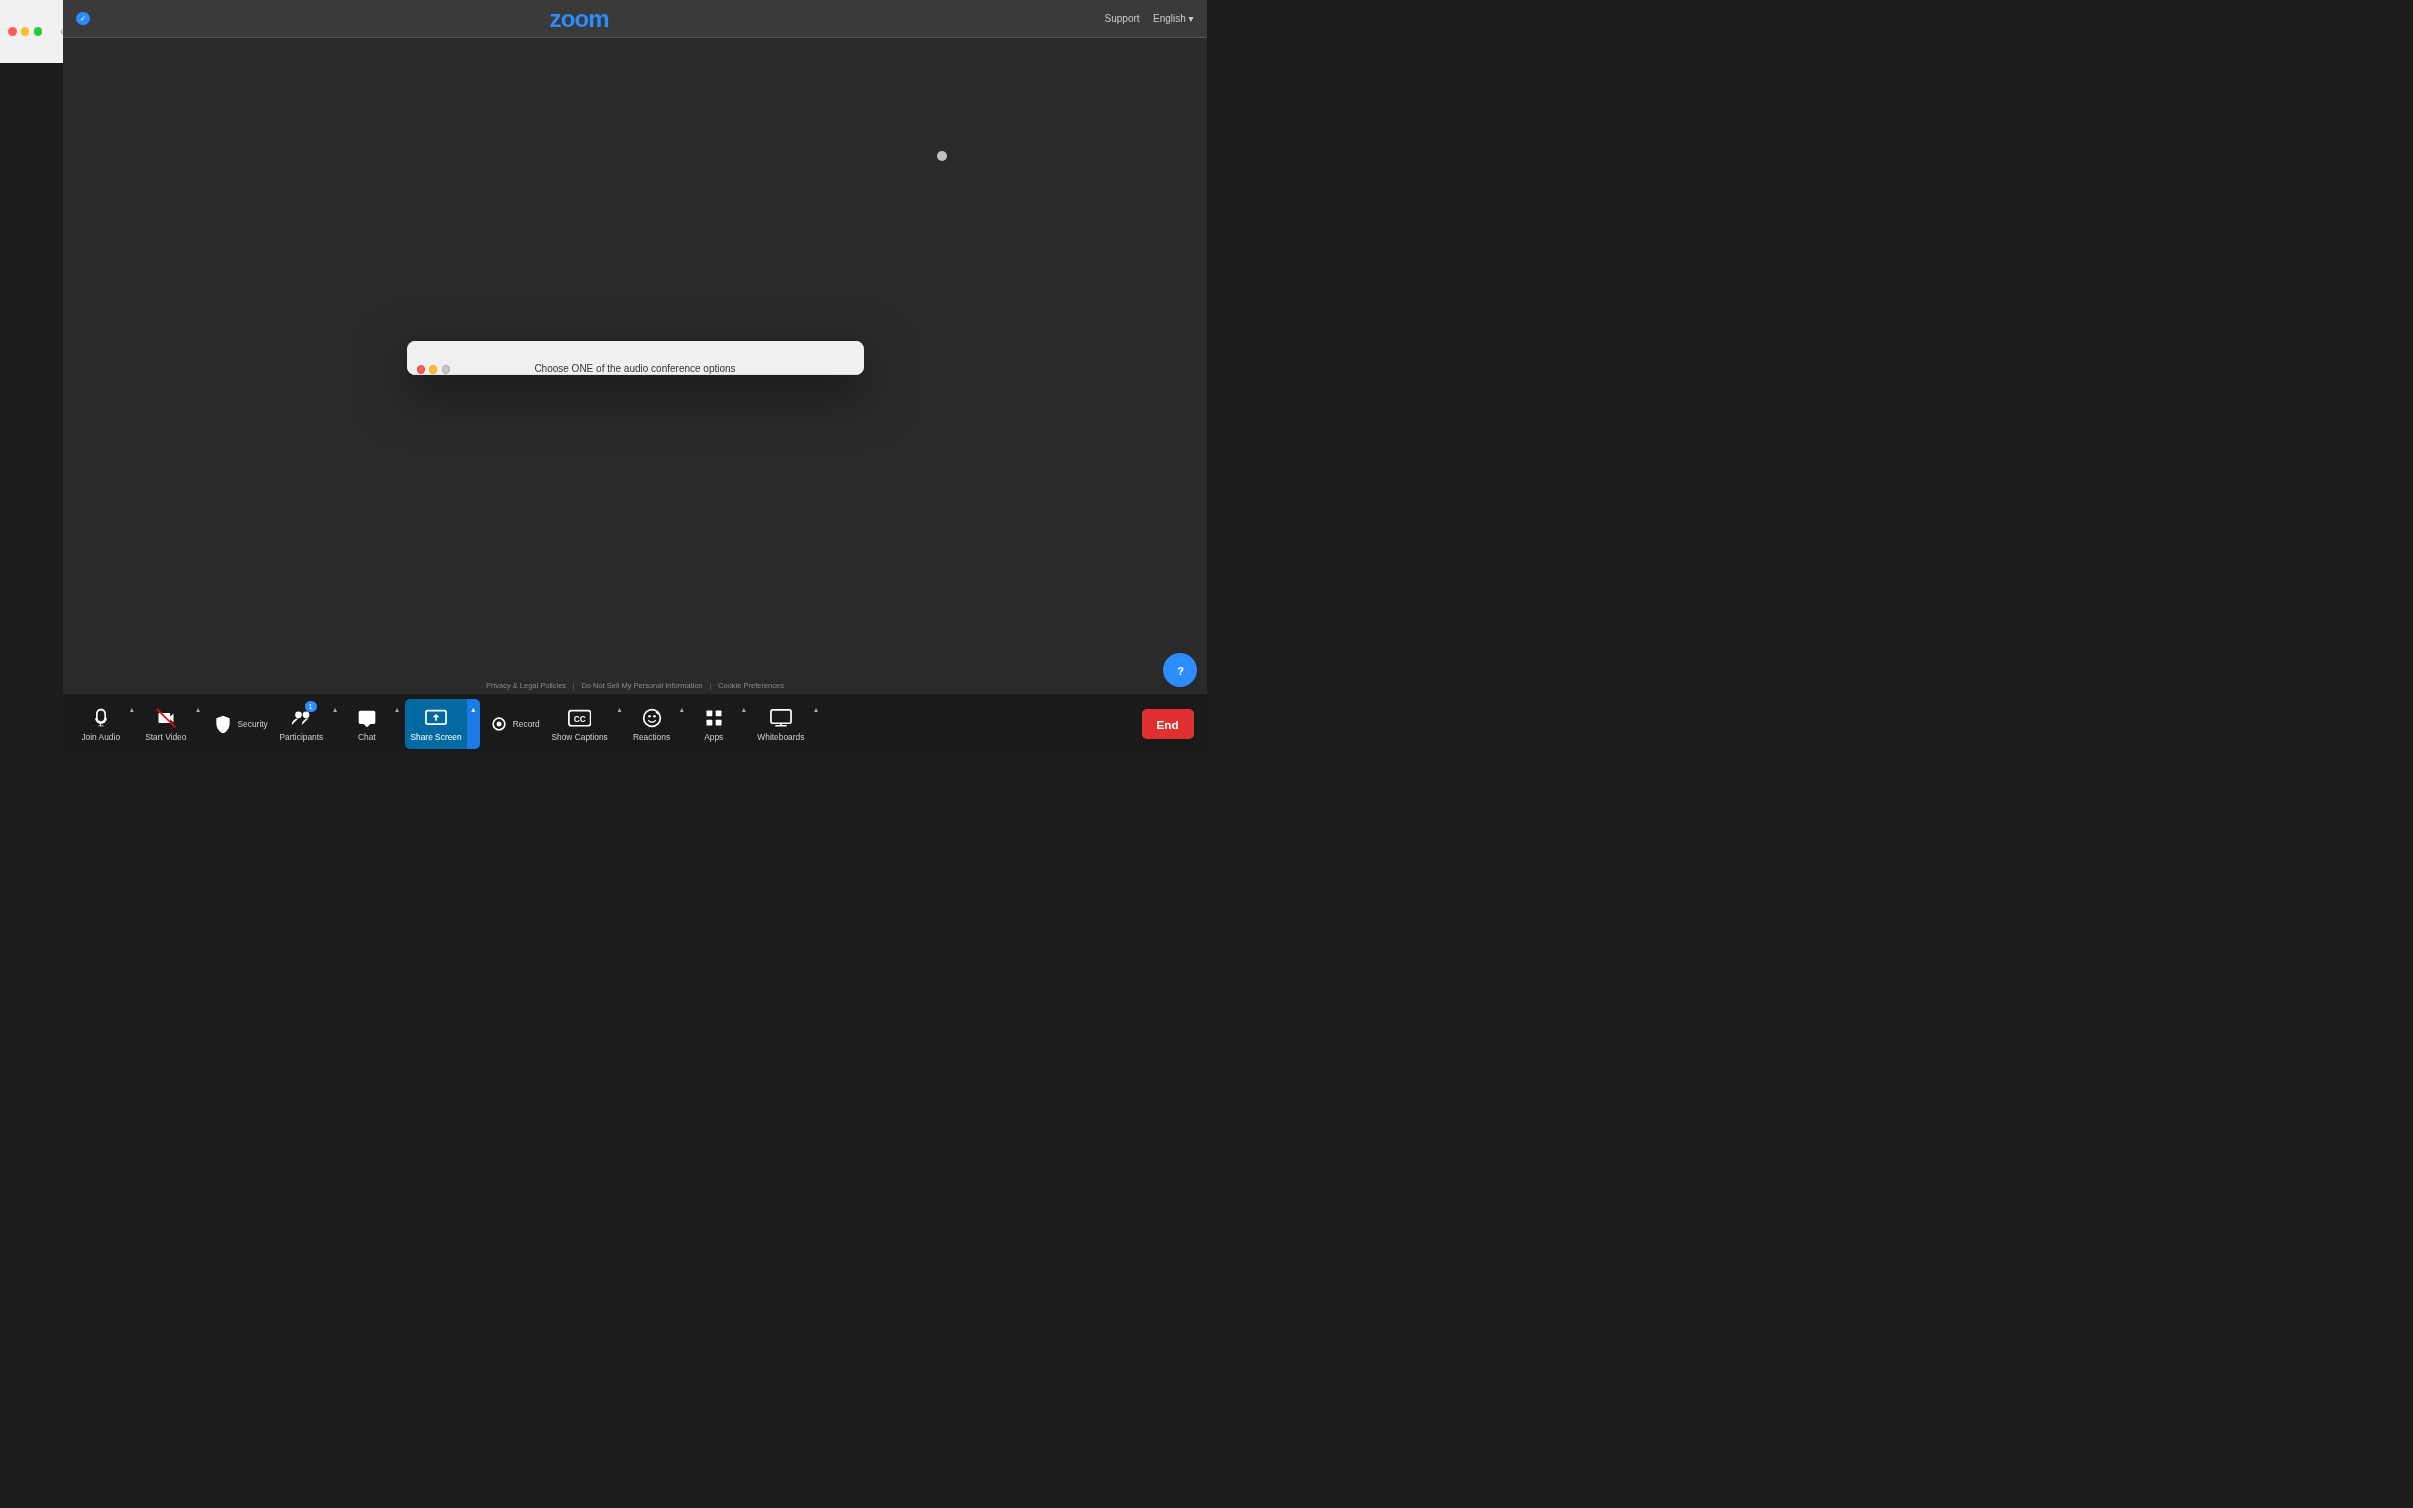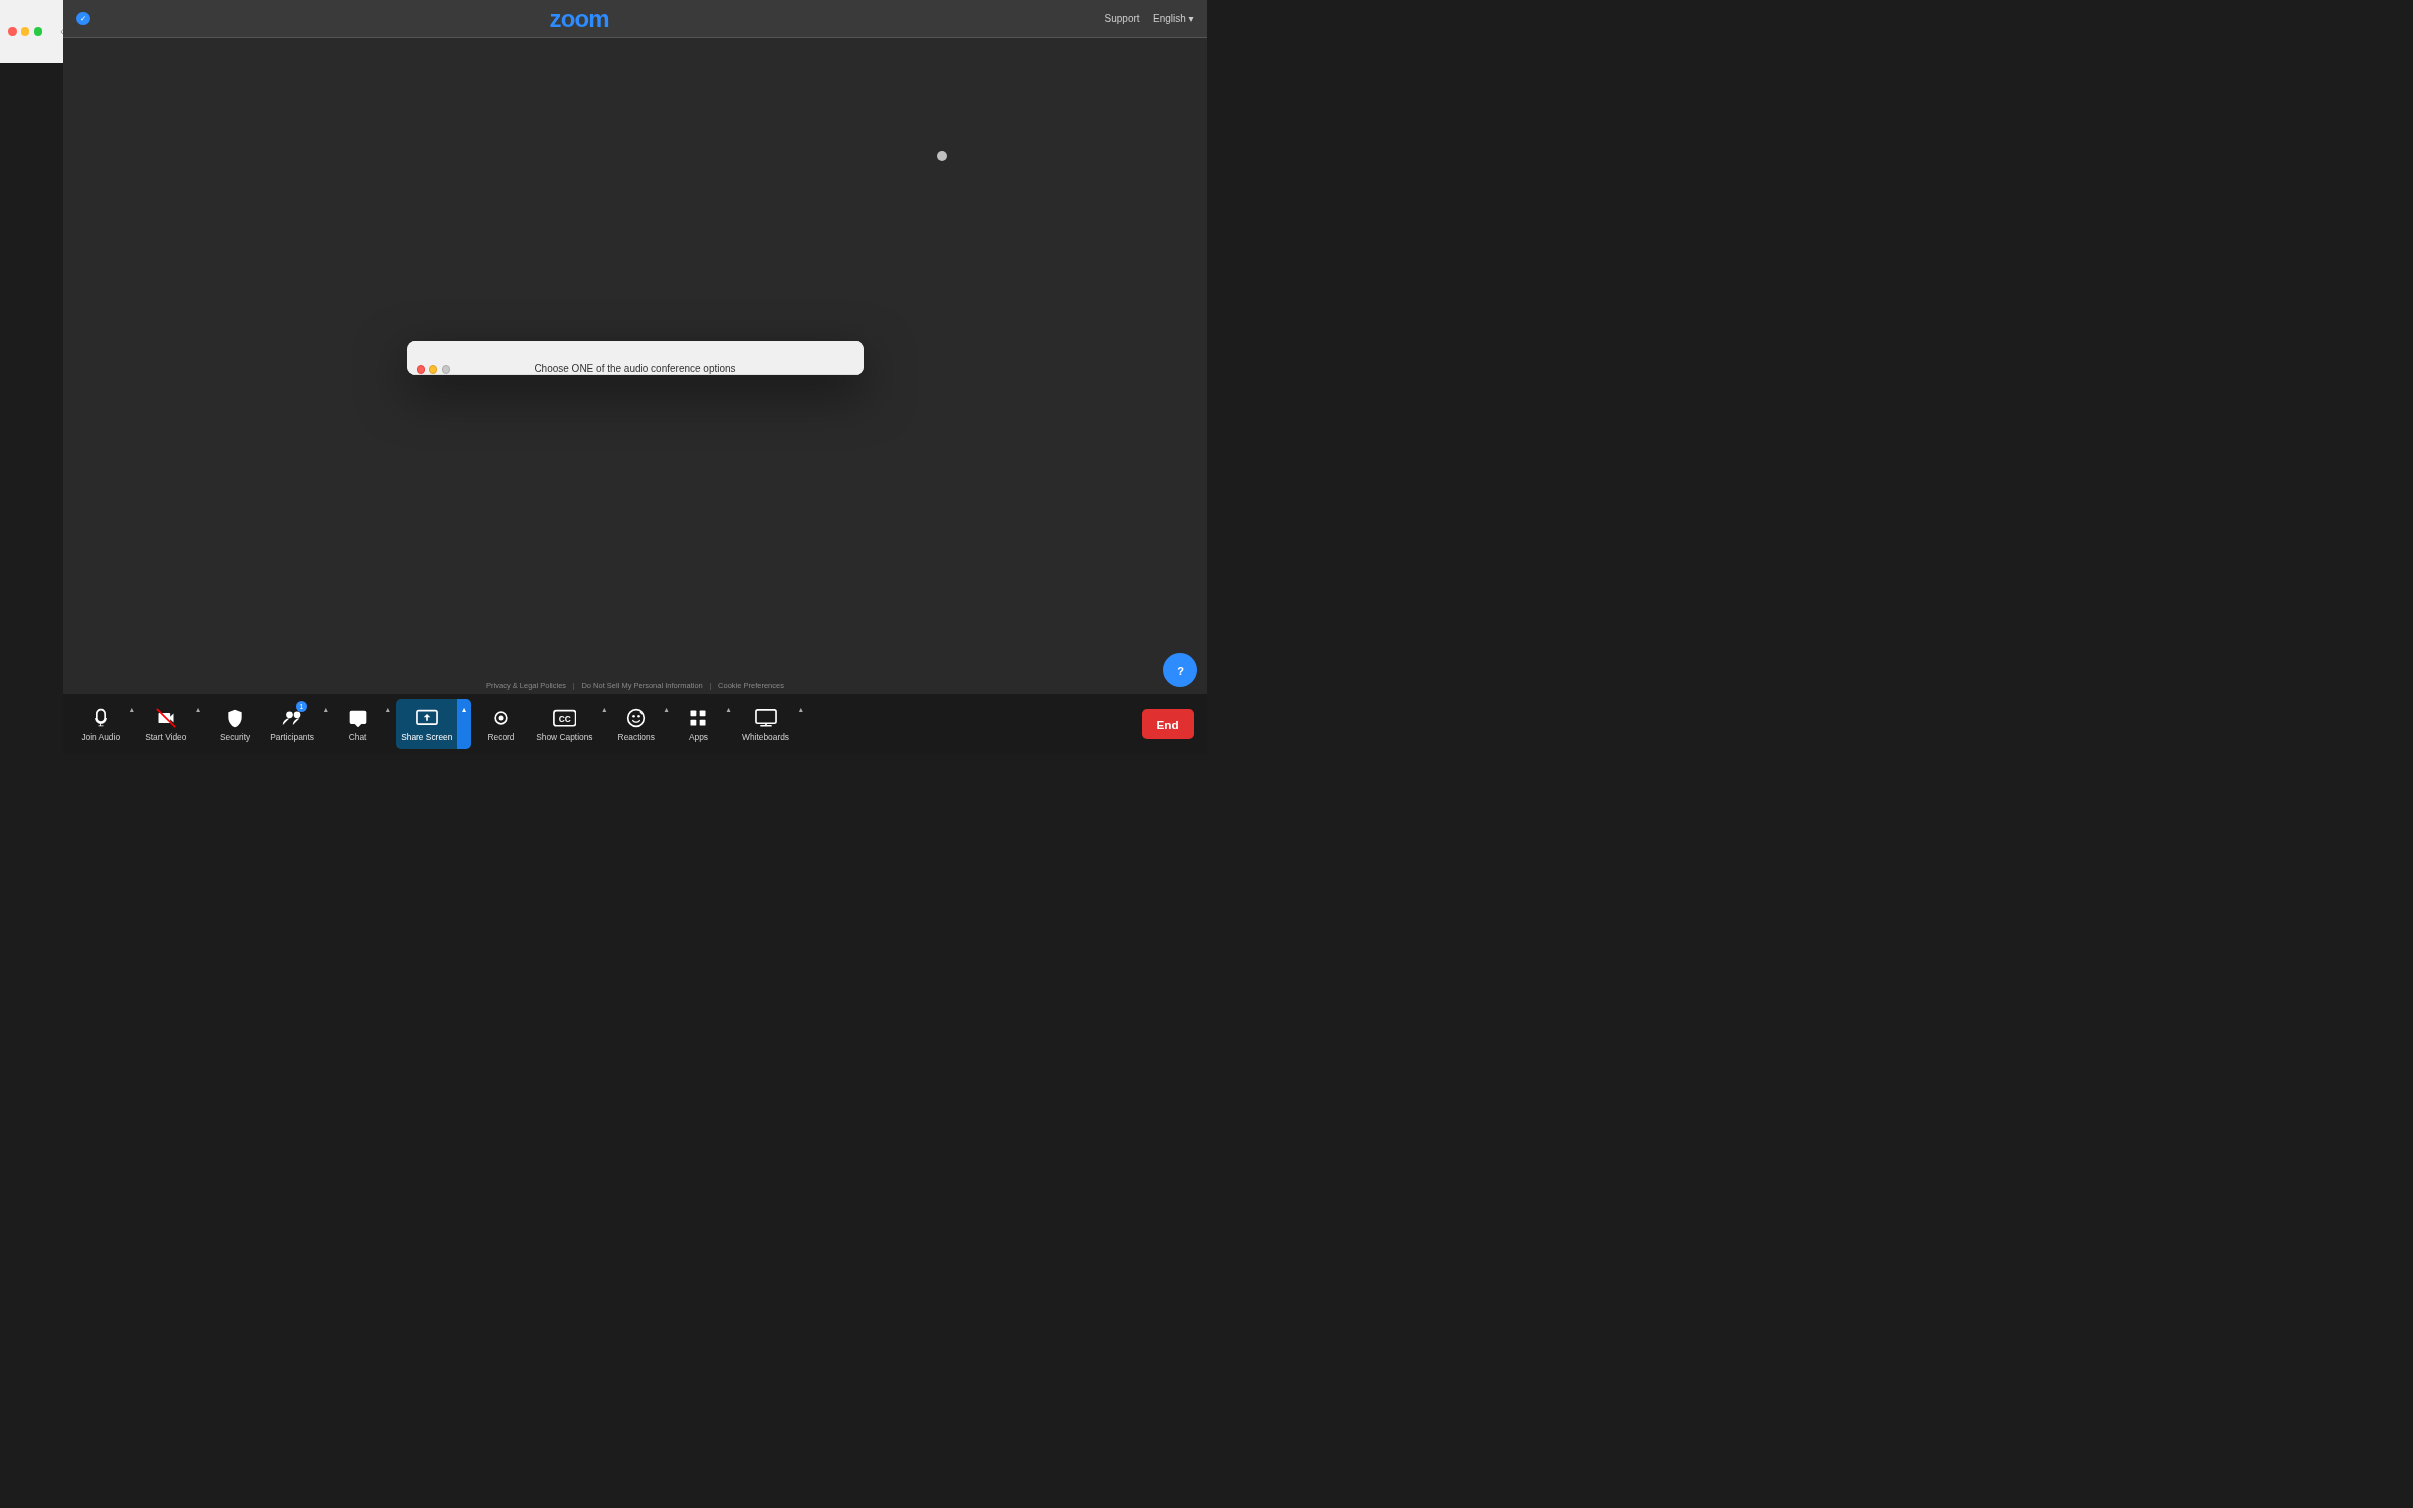--- a/index.html
+++ b/index.html
@@ -265,21 +265,21 @@
       height: 60px;
       background: #1a1a1a;
       display: flex;
       align-items: center;
       padding: 0 13.4px;
       gap: 1.7px;
       position: relative;
     }
     .toolbar-item {
       display: flex;
-      flex-direction: column;
+      flex-direction: row;
       align-items: center;
       justify-content: center;
       min-width: 57px;
       height: 50px;
       cursor: pointer;
       border-radius: 5px;
       padding: 3.4px 5px;
       gap: 2.5px;
       position: relative;
     }
@@ -523,21 +523,21 @@
           </svg>
         </div>
         <span class="toolbar-label">Chat</span>
       </div>
       <div class="toolbar-arrow-part">
         <span class="arrow-up">▲</span>
       </div>
     </div>
 
     <div class="toolbar-item-group">
-      <div class="toolbar-main-part share-screen-btn" style="background:#0c4a6e; border-radius:5px 0 0 5px;align-items:center;">
+      <div class="toolbar-main-part share-screen-btn" style="background:#0369a1; border-radius:5px 0 0 5px;align-items:center;">
         <div class="toolbar-icon">
           <svg width="22" height="18.4" viewBox="0 0 26 22" fill="white">
             <rect x="1" y="2" width="24" height="16" rx="2" fill="none" stroke="white" stroke-width="2"></rect>
             <path d="M13 6l-4 4h3v4h2v-4h3z" fill="white"></path>
           </svg>
         </div>
         <span class="toolbar-label" style="color:white;">Share Screen</span>
       </div>
       <div class="toolbar-arrow-part" style="background:#1a7ae8; border-radius:0 5px 5px 0;">
         <span class="arrow-up" style="color:white;">▲</span>

